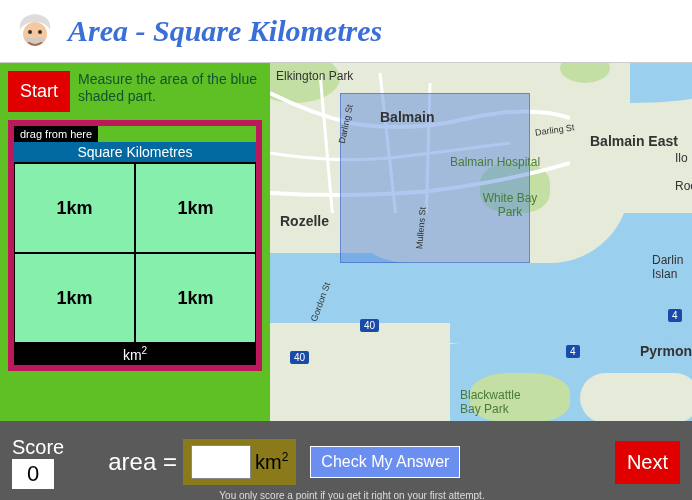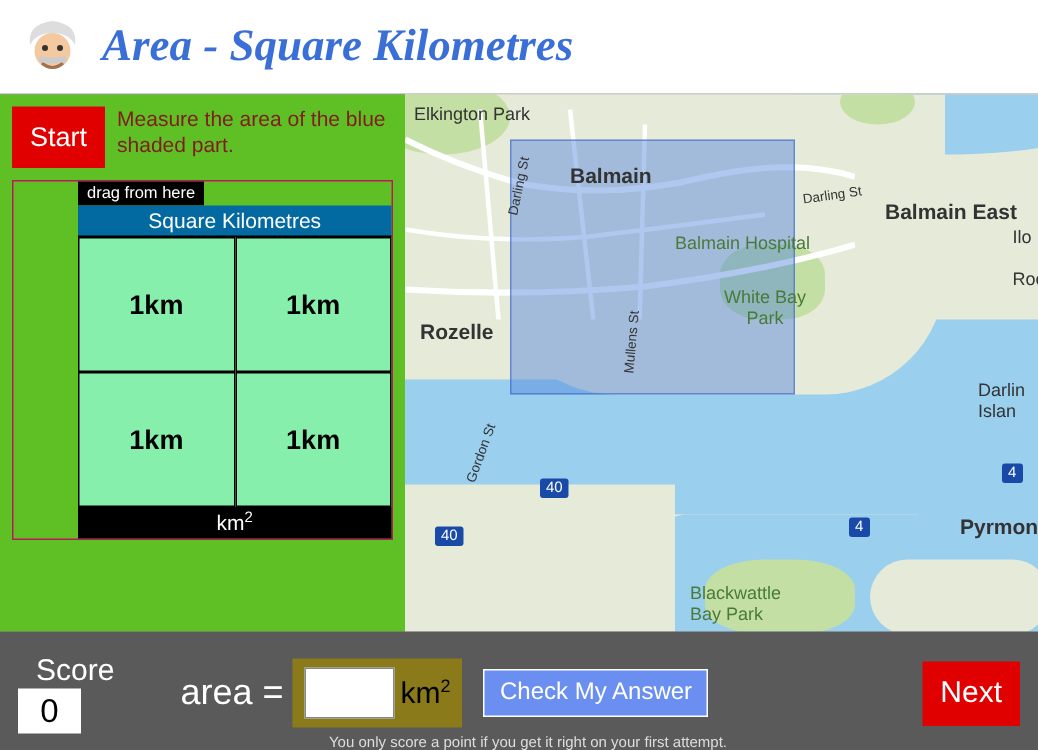--- a/index.html
+++ b/index.html
@@ -7,44 +7,44 @@
   
   .header { display: flex; align-items: center; padding: 8px 12px; border-bottom: 1px solid #ccc; }
   .header-icon { width: 46px; height: 46px; margin-right: 10px; }
   .header-title { font-size: 30px; color: #3a6fd8; font-weight: bold; font-family: "Comic Sans MS", cursive; font-style: italic; }
   
   .main { display: flex; height: 358px; background: #5a5a5a; }
   
   .left-panel { width: 270px; background: #5fc025; padding: 8px; display: flex; flex-direction: column; gap: 8px; }
   .instruction-row { display: flex; gap: 8px; align-items: flex-start; }
   .start-btn { background: #e10000; color: #fff; border: none; padding: 10px 12px; font-size: 18px; font-family: inherit; cursor: pointer; }
-  .instruction-text { font-size: 14px; color: #7f1d1d; line-height: 1.2; flex: 1; }
+  .instruction-text { font-size: 14px; color: #14532d; line-height: 1.2; flex: 1; }
   
-  .tile-box { border: 1px solid #be185d; display: flex; flex-direction: column; padding-left: 43px; }
+  .tile-box { border: 6px solid #be185d; display: flex; flex-direction: column; }
   .drag-label { background: #000; color: #fff; font-size: 11px; padding: 2px 6px; align-self: flex-start; }
   .tile-header { background: #0369a1; color: #fff; text-align: center; font-size: 14px; padding: 2px; border-bottom: 1px solid #000; }
   .tile-grid { display: grid; grid-template-columns: 1fr 1fr; grid-template-rows: 1fr 1fr; }
   .tile-cell { border: 1px solid #000; height: 90px; display: flex; align-items: center; justify-content: center; font-size: 18px; font-weight: bold; background: #86efac; cursor: grab; }
   .tile-footer { background: #000; color: #fff; text-align: center; font-size: 14px; padding: 2px; }
   .tile-footer sup { font-size: 10px; }
   
   .map-panel { flex: 1; position: relative; background: #e0e8e0; overflow: hidden; }
   .map-bg { position: absolute; inset: 0; }
   .water { position: absolute; background: #9acfee; }
   .land { position: absolute; background: #e6ead9; }
   .park { position: absolute; background: #c4dfa4; }
   .shade { position: absolute; background: rgba(80, 130, 220, 0.45); border: 1px solid rgba(60,100,200,0.6); }
   .map-label { position: absolute; font-size: 12px; color: #333; font-family: Arial, sans-serif; }
   .map-label.big { font-size: 14px; font-weight: bold; }
   .route-badge { position: absolute; background: #1a4aa8; color: #fff; font-size: 10px; padding: 1px 4px; border-radius: 2px; font-family: Arial, sans-serif; }
   .streets { position: absolute; inset: 0; }
   
   .footer { height: 82px; background: #5a5a5a; display: flex; align-items: center; padding: 6px 12px; gap: 14px; position: relative; }
   .score-block { display: flex; flex-direction: column; align-items: flex-start; }
-  .score-label { color: #fff; font-size: 20px; margin-left: 12px; }
+  .score-label { color: #fff; font-size: 20px; }
   .score-val { background: #fff; color: #000; font-size: 22px; padding: 2px 14px; text-align: center; min-width: 42px; }
   .area-block { display: flex; align-items: center; gap: 6px; margin-left: 30px; }
   .area-label { color: #fff; font-size: 24px; }
   .area-input-wrap { background: #8a7a1a; padding: 6px 8px; display: flex; align-items: center; gap: 4px; }
   .area-input { width: 60px; height: 34px; font-size: 20px; text-align: center; font-family: inherit; border: 1px solid #888; }
   .unit { color: #000; font-size: 20px; }
   .unit sup { font-size: 12px; }
   .check-btn { background: #6a8ff0; color: #fff; border: 1px solid #fff; padding: 6px 10px; font-size: 16px; font-family: inherit; cursor: pointer; text-align: center; line-height: 1.1; }
   .next-btn { background: #e10000; color: #fff; border: none; padding: 10px 12px; font-size: 20px; font-family: inherit; cursor: pointer; margin-left: auto; }
   .hint { position: absolute; bottom: 2px; left: 12px; right: 0; text-align: center; color: #ddd; font-size: 10px; }

